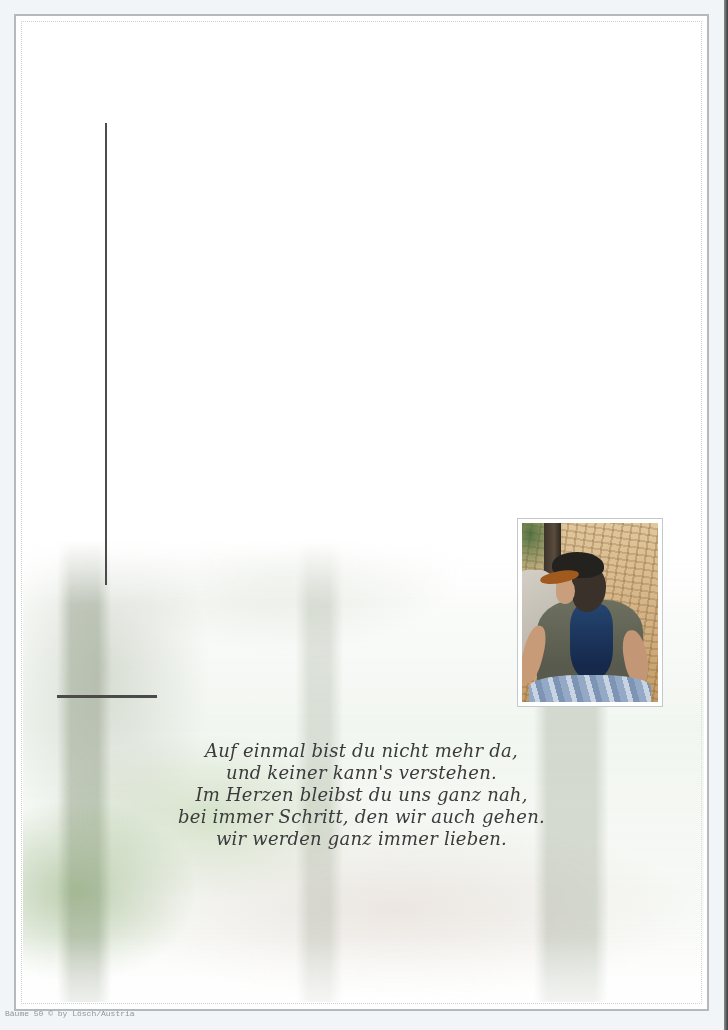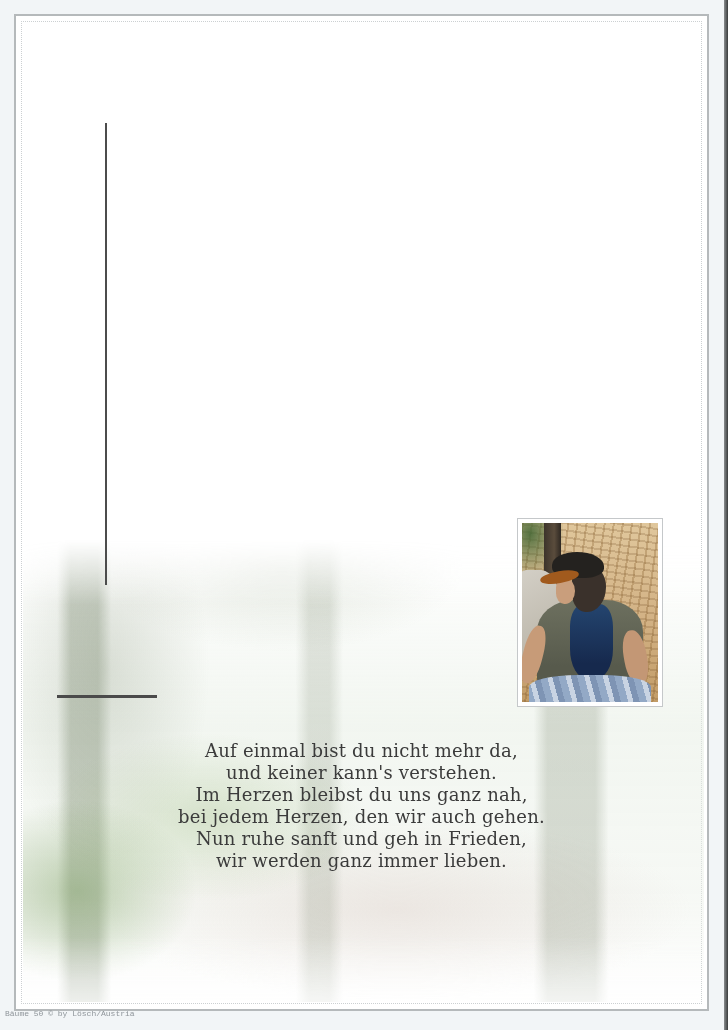--- a/index.html
+++ b/index.html
@@ -71,21 +71,21 @@
     background:linear-gradient(180deg,#24456f,#16294d 80%);border-radius:30% 30% 40% 40%;}
   .ph-arm-left{position:absolute;left:1%;top:57%;width:15%;height:33%;
     background:#c79b78;border-radius:45%;transform:rotate(14deg);}
   .ph-arm-right{position:absolute;left:75%;top:60%;width:17%;height:31%;
     background:#c39775;border-radius:45%;transform:rotate(-10deg);}
   .ph-jeans{position:absolute;left:5%;bottom:-2%;width:90%;height:17%;
     background:repeating-linear-gradient(75deg,#93a9c6 0 7px,#c9d4e3 7px 12px,#7e94b4 12px 18px);
     border-radius:40% 40% 0 0;}
   
   .tb{position:absolute;left:14px;width:695px;text-align:center;}
-  .poem{top:86px;font-family:"DejaVu Serif", serif;
+  .poem{top:86px;font-family:"DejaVu Serif", serif;font-style:italic;
     font-size:18px;line-height:22px;color:#3b3b3b;letter-spacing:0.2px;}
   .copyright{position:absolute;left:5px;top:1009px;font-family:Liberation Mono, monospace;
     font-size:8px;color:#8f959a;text-align:left;}
   .z{position:relative;z-index:2;}
 </style>
 </head>
 <body>
 
 <div class="card-border-solid"></div>
 <div class="card-border-dotted"></div>
@@ -110,18 +110,17 @@
     <div class="ph-face"></div>
     <div class="ph-cap"></div>
     <div class="ph-brim"></div>
   </div>
 </div>
 
 <div class="tb poem z">
   <div>Auf einmal bist du nicht mehr da,</div>
   <div>und keiner kann's verstehen.</div>
   <div>Im Herzen bleibst du uns ganz nah,</div>
-  <div>bei jedem Herzen, den wir auch gehen.</div>
-  <div>Nun ruhe sanft und geh in Frieden,</div>
+  <div>bei immer Schritt, den wir auch gehen.</div>
   <div>wir werden ganz immer lieben.</div>
 </div>
 
 <div class="copyright">Bäume 50 © by Lösch/Austria</div>
 
 </body></html>

